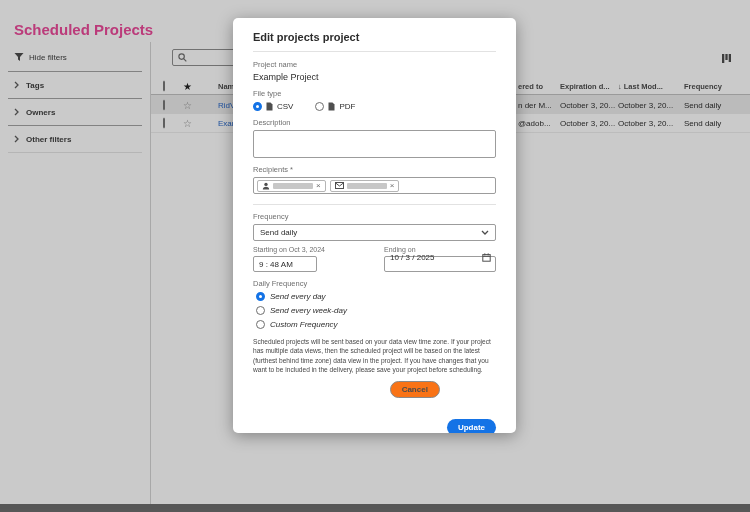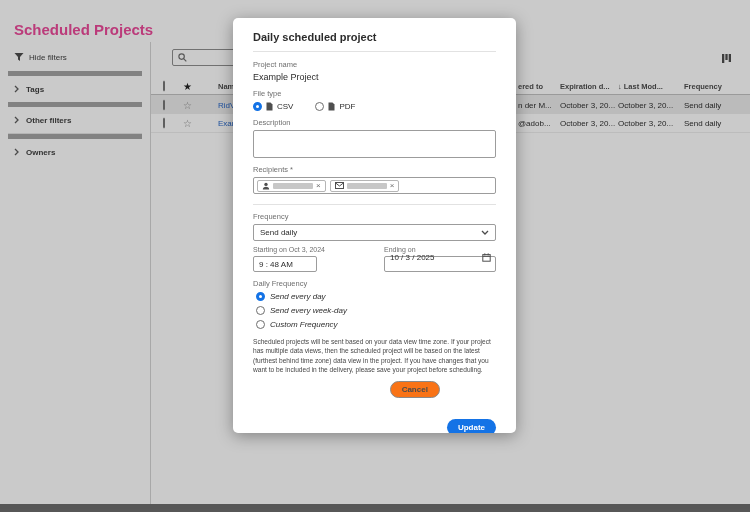--- a/index.html
+++ b/index.html
@@ -7,21 +7,21 @@
   body {
     width:750px; height:512px; position:relative; overflow:hidden;
     background:#ffffff; color:#2c2c2c;
     font-family:"Liberation Sans","DejaVu Sans",sans-serif;
   }
   .page-title { position:absolute; left:14px; top:11px; font-size:15px; font-weight:700; color:#ec4899; }
 
   
   .sidebar { position:absolute; left:0; top:42px; width:151px; height:463px; border-right:1px solid #d4d4d4; padding:2px 8px; }
   .hide-filters { display:flex; align-items:center; gap:5px; padding:8px 6px 9px; font-size:8px; color:#3d3d3d; cursor:pointer; }
-  .fgroup { display:flex; align-items:center; gap:7px; padding:8.5px 6px; border-top:5px solid #a3a3a3; font-size:8px; font-weight:700; color:#3d3d3d; cursor:pointer; }
+  .fgroup { display:flex; align-items:center; gap:7px; padding:8.5px 6px; border-top:1px solid #a3a3a3; font-size:8px; font-weight:700; color:#3d3d3d; cursor:pointer; }
   .fgroup.last { border-bottom:1px solid #e4e4e4; }
 
   
   .search { position:absolute; left:172px; top:49px; width:332px; height:17px; border:1px solid #8e8e8e; border-radius:2px; background:#fff; display:flex; align-items:center; padding:0 5px; }
   .search input { border:none; outline:none; flex:1; font-size:8px; background:transparent; min-width:0; }
   .col-settings { position:absolute; left:719px; top:51px; width:14px; height:14px; display:flex; align-items:center; justify-content:center; cursor:pointer; }
 
   
   .thead { position:absolute; left:151px; top:77px; width:599px; height:18px; border-bottom:1px solid #c2c2c2; font-size:7.5px; font-weight:700; color:#4b4b4b; }
   .trow { position:absolute; left:151px; width:599px; height:19px; font-size:8px; color:#2c2c2c; }
@@ -90,35 +90,35 @@
     <span>Hide filters</span>
   </div>
   <div class="fgroup">
     <span class="icon">
       <svg width="5" height="8" viewBox="0 0 5 8">
           <path d="M1 1l3 3-3 3" fill="none" stroke="#5c5c5c" stroke-width="1.3"></path>
         </svg>
     </span>
     <span>Tags</span>
   </div>
-  <div class="fgroup last">
+  <div class="fgroup">
     <span class="icon">
       <svg width="5" height="8" viewBox="0 0 5 8">
           <path d="M1 1l3 3-3 3" fill="none" stroke="#5c5c5c" stroke-width="1.3"></path>
         </svg>
     </span>
-    <span>Other filters</span>
-  </div>
-  <div class="fgroup">
+    <span>Owners</span>
+  </div>
+  <div class="fgroup last">
     <span class="icon">
       <svg width="5" height="8" viewBox="0 0 5 8">
           <path d="M1 1l3 3-3 3" fill="none" stroke="#5c5c5c" stroke-width="1.3"></path>
         </svg>
     </span>
-    <span>Owners</span>
+    <span>Other filters</span>
   </div>
 </div>
 
 <div class="search">
   <span class="icon">
     <svg width="9" height="9" viewBox="0 0 9 9">
         <circle cx="3.6" cy="3.6" r="2.7" fill="none" stroke="#6e6e6e" stroke-width="1.2"></circle>
         <path d="M5.8 5.8L8.3 8.3" stroke="#6e6e6e" stroke-width="1.2"></path>
       </svg>
   </span>
@@ -163,21 +163,21 @@
   <span class="cell c-exp">October 3, 20...</span>
   <span class="cell c-mod">October 3, 20...</span>
   <span class="cell c-freq">Send daily</span>
 </div>
 
 <div class="bottom-bar"></div>
 
 <div class="overlay"></div>
 
 <div class="modal">
-  <h2 class="m-title">Daily scheduled project</h2>
+  <h2 class="m-title">Edit projects project</h2>
   <div class="m-div"></div>
 
   <div class="m-label first">Project name</div>
   <div class="m-value">Example Project</div>
 
   <div class="m-label">File type</div>
   <div class="ft-row">
     <span class="radio-opt">
       <span class="radio sel"></span>
       <span class="icon">

